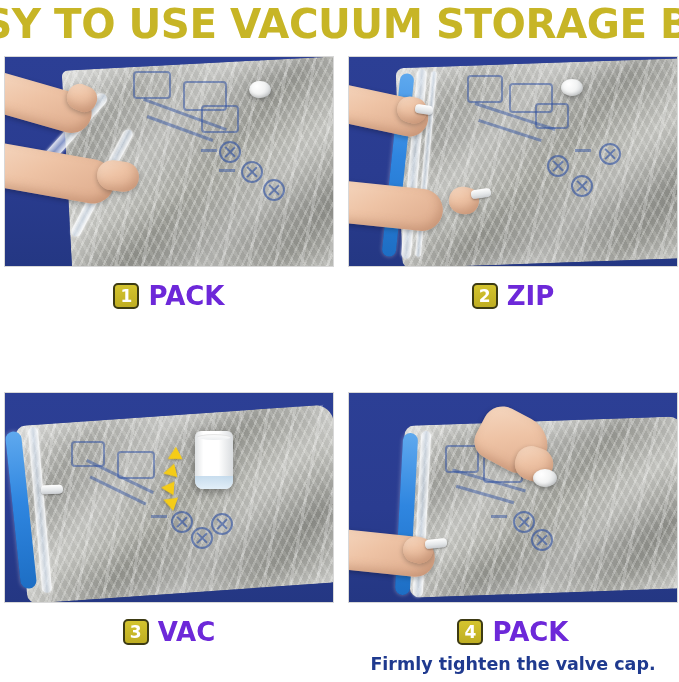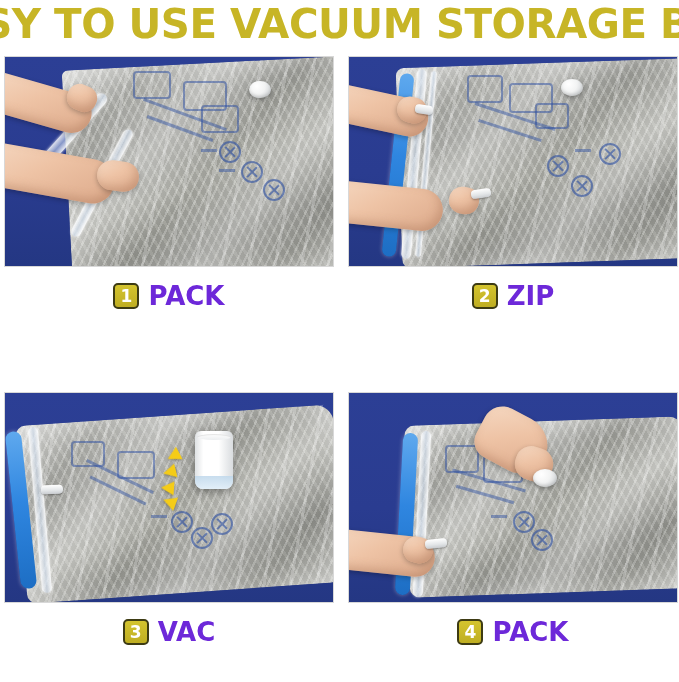--- a/index.html
+++ b/index.html
@@ -385,17 +385,18 @@
           <div class="hand" style="left:-26px; top:140px; width:112px; height:40px; border-radius:20px 26px 24px 18px; transform:rotate(6deg);"></div>
           <div class="hand" style="left:54px; top:144px; width:30px; height:26px; border-radius:13px; transform:rotate(12deg);"></div>
           <div class="zip-clip" style="left:76px; top:146px; width:22px; height:9px; transform:rotate(-6deg);"></div>
         </div>
       </div>
       <div class="caption">
         <div class="step-head">
           <div class="badge">4</div>
           <div class="step-title">PACK</div>
         </div>
+        <div class="step-desc">Firmly tighten the valve cap.</div>
       </div>
     </div>
 
   </div>
 </div>
 
 </body></html>

